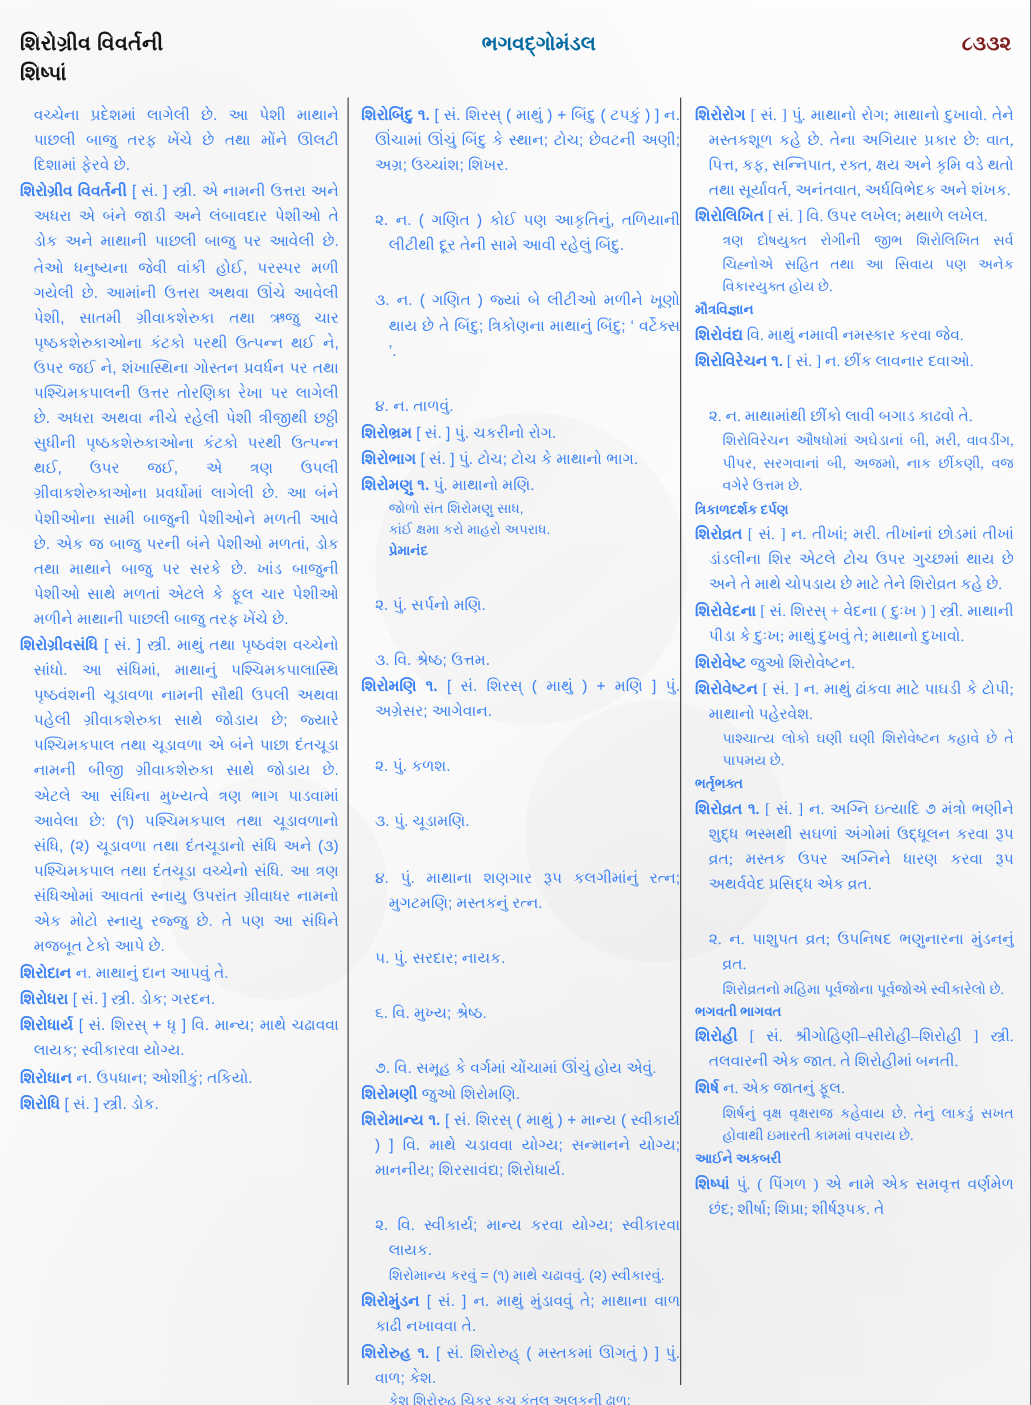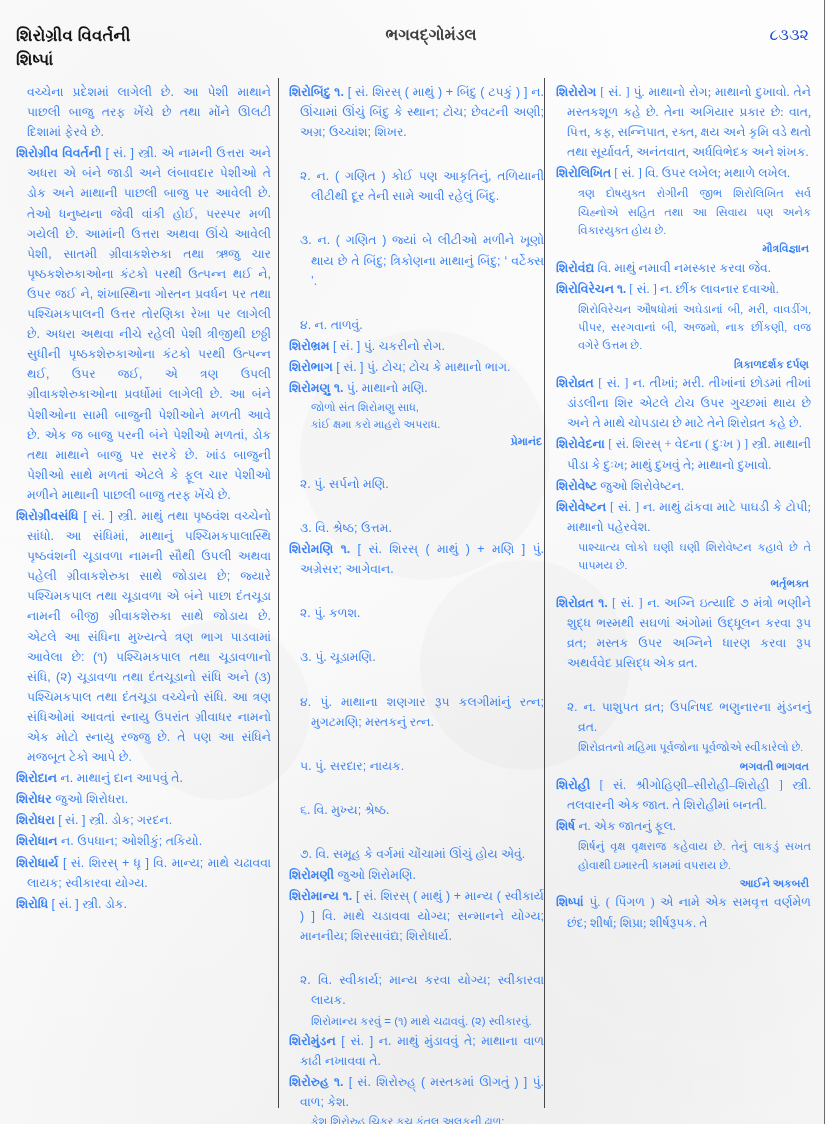--- a/index.html
+++ b/index.html
@@ -34,25 +34,25 @@
   #header{
     position:absolute;left:16px;top:24px;width:795px;height:56px;
   }
   .hdr-left{
     position:absolute;left:0;top:0;width:300px;
     font-weight:bold;font-size:16.5px;line-height:1.45;
     color:#141414;letter-spacing:.2px;
   }
   .hdr-center{
     position:absolute;left:300px;top:2px;width:230px;text-align:center;
-    font-weight:bold;font-size:16px;color:#404040;
+    font-weight:bold;font-size:16px;color:#0369a1;
   }
   .hdr-right{
     position:absolute;right:2px;top:2px;
-    font-weight:normal;font-size:16px;color:#1d4ed8;
+    font-weight:bold;font-size:16px;color:#7f1d1d;
   }
 
   
   .vrule{
     position:absolute;width:1px;background:#2a2a2a;top:78px;height:1030px;
     opacity:.85;
   }
   #rule1{left:278px;}
   #rule2{left:544px;}
 
@@ -82,21 +82,21 @@
 
   
   .quote{
     display:block;
     font-size:11px;line-height:1.55;
     padding-left:22px;text-indent:0;
     margin:1px 0 1px 0;
   }
   .quote .vline{display:block;}
   .cite{
-    display:block;text-align:right;font-weight:bold;font-size:10.8px;
+    display:block;text-align:left;font-weight:bold;font-size:10.8px;
     padding-right:2px;
   }
   .note{
     display:block;font-size:11.4px;line-height:1.6;
     padding-left:22px;text-indent:0;margin:1px 0;
   }
 
   
   .col{ text-rendering:optimizeLegibility; }
 </style>
@@ -121,24 +121,23 @@
     </div>
 
     <div class="vrule" id="rule1"></div>
     <div class="vrule" id="rule2"></div>
 
     <div class="col" id="col1">
         <div class="cont plain">વચ્ચેના પ્રદેશમાં લાગેલી છે. આ પેશી માથાને પાછલી બાજુ તરફ ખેંચે છે તથા મોંને ઊલટી દિશામાં ફેરવે છે.</div>
         <div class="entry"><span class="hw">શિરોગ્રીવ વિવર્તની</span> <span>[ સં. ] સ્ત્રી.</span> <span>એ નામની ઉત્તરા અને અધરા એ બંને જાડી અને લંબાવદાર પેશીઓ તે ડોક અને માથાની પાછલી બાજુ પર આવેલી છે. તેઓ ધનુષ્યના જેવી વાંકી હોઈ, પરસ્પર મળી ગયેલી છે. આમાંની ઉત્તરા અથવા ઊંચે આવેલી પેશી, સાતમી ગ્રીવાકશેરુકા તથા ઋજુ ચાર પૃષ્ઠકશેરુકાઓના કંટકો પરથી ઉત્પન્ન થઈ ને, ઉપર જઈ ને, શંખાસ્થિના ગોસ્તન પ્રવર્ધન પર તથા પશ્ચિમકપાલની ઉત્તર તોરણિકા રેખા પર લાગેલી છે. અધરા અથવા નીચે રહેલી પેશી ત્રીજીથી છઠ્ઠી સુધીની પૃષ્ઠકશેરુકાઓના કંટકો પરથી ઉત્પન્ન થઈ, ઉપર જઈ, એ ત્રણ ઉપલી ગ્રીવાકશેરુકાઓના પ્રવર્ધોમાં લાગેલી છે. આ બંને પેશીઓના સામી બાજુની પેશીઓને મળતી આવે છે. એક જ બાજુ પરની બંને પેશીઓ મળતાં, ડોક તથા માથાને બાજુ પર સરકે છે. ખાંડ બાજુની પેશીઓ સાથે મળતાં એટલે કે ફૂલ ચાર પેશીઓ મળીને માથાની પાછલી બાજુ તરફ ખેંચે છે.</span></div>
         <div class="entry"><span class="hw">શિરોગ્રીવસંધિ</span> <span>[ સં. ] સ્ત્રી.</span> <span>માથું તથા પૃષ્ઠવંશ વચ્ચેનો સાંધો. આ સંધિમાં, માથાનું પશ્ચિમકપાલાસ્થિ પૃષ્ઠવંશની ચૂડાવળા નામની સૌથી ઉપલી અથવા પહેલી ગ્રીવાકશેરુકા સાથે જોડાય છે; જ્યારે પશ્ચિમકપાલ તથા ચૂડાવળા એ બંને પાછા દંતચૂડા નામની બીજી ગ્રીવાકશેરુકા સાથે જોડાય છે. એટલે આ સંધિના મુખ્યત્વે ત્રણ ભાગ પાડવામાં આવેલા છે: (૧) પશ્ચિમકપાલ તથા ચૂડાવળાનો સંધિ, (૨) ચૂડાવળા તથા દંતચૂડાનો સંધિ અને (૩) પશ્ચિમકપાલ તથા દંતચૂડા વચ્ચેનો સંધિ. આ ત્રણ સંધિઓમાં આવતાં સ્નાયુ ઉપરાંત ગ્રીવાધર નામનો એક મોટો સ્નાયુ રજ્જુ છે. તે પણ આ સંધિને મજબૂત ટેકો આપે છે.</span></div>
         <div class="entry"><span class="hw">શિરોદાન</span> <span>ન.</span> <span>માથાનું દાન આપવું તે.</span></div>
-        <div class="entry"><span class="hw">શિરોધર</span> <span>જુઓ શિરોધરા.</span></div>
         <div class="entry"><span class="hw">શિરોધરા</span> <span>[ સં. ] સ્ત્રી.</span> <span>ડોક; ગરદન.</span></div>
+        <div class="entry"><span class="hw">શિરોધાર્ય</span> <span>[ સં. શિરસ્ + ધૃ ] વિ.</span> <span>માન્ય; માથે ચઢાવવા લાયક; સ્વીકારવા યોગ્ય.</span></div>
         <div class="entry"><span class="hw">શિરોધાન</span> <span>ન.</span> <span>ઉપધાન; ઓશીકું; તકિયો.</span></div>
-        <div class="entry"><span class="hw">શિરોધાર્ય</span> <span>[ સં. શિરસ્ + ધૃ ] વિ.</span> <span>માન્ય; માથે ચઢાવવા લાયક; સ્વીકારવા યોગ્ય.</span></div>
         <div class="entry"><span class="hw">શિરોધિ</span> <span>[ સં. ] સ્ત્રી.</span> <span>ડોક.</span></div>
       </div>
     <div class="col" id="col2">
         <div class="entry"><span class="hw">શિરોબિંદુ</span> <span class="bold">૧.</span> <span>[ સં. શિરસ્ ( માથું ) + બિંદુ ( ટપકું ) ] ન.</span> <span>ઊંચામાં ઊંચું બિંદુ કે સ્થાન; ટોચ; છેવટની અણી; અગ્ર; ઉચ્ચાંશ; શિખર.</span></div>
         <div class="entry sense">૨. ન. ( ગણિત ) કોઈ પણ આકૃતિનું, તળિયાની લીટીથી દૂર તેની સામે આવી રહેલું બિંદુ.</div>
         <div class="entry sense">૩. ન. ( ગણિત ) જ્યાં બે લીટીઓ મળીને ખૂણો થાય છે તે બિંદુ; ત્રિકોણના માથાનું બિંદુ; ‘ વર્ટેક્સ ’.</div>
         <div class="entry sense">૪. ન. તાળવું.</div>
         <div class="entry"><span class="hw">શિરોભ્રમ</span> <span>[ સં. ] પું.</span> <span>ચકરીનો રોગ.</span></div>
         <div class="entry"><span class="hw">શિરોભાગ</span> <span>[ સં. ] પું.</span> <span>ટોચ; ટોચ કે માથાનો ભાગ.</span></div>
         <div class="entry"><span class="hw">શિરોમણુ</span> <span class="bold">૧.</span> <span>પું.</span> <span>માથાનો મણિ.</span></div>
@@ -169,20 +168,21 @@
         </div>
         <div class="entry sense">૨. વિ. મસ્તકમાં ઊગતું.</div>
       </div>
     <div class="col" id="col3">
         <div class="entry"><span class="hw">શિરોરોગ</span> <span>[ સં. ] પું.</span> <span>માથાનો રોગ; માથાનો દુખાવો. તેને મસ્તકશૂળ કહે છે. તેના અગિયાર પ્રકાર છે: વાત, પિત્ત, કફ, સન્નિપાત, રક્ત, ક્ષય અને કૃમિ વડે થતો તથા સૂર્યાવર્ત, અનંતવાત, અર્ધવિભેદક અને શંખક.</span></div>
         <div class="entry"><span class="hw">શિરોલિખિત</span> <span>[ સં. ] વિ.</span> <span>ઉપર લખેલ; મથાળે લખેલ.</span></div>
         <div class="note">ત્રણ દોષયુક્ત રોગીની જીભ શિરોલિખિત સર્વ ચિહ્નોએ સહિત તથા આ સિવાય પણ અનેક વિકારયુક્ત હોય છે.</div>
         <div class="cite">મૌત્રવિજ્ઞાન</div>
         <div class="entry"><span class="hw">શિરોવંદ્ય</span> <span>વિ.</span> <span>માથું નમાવી નમસ્કાર કરવા જેવ.</span></div>
         <div class="entry"><span class="hw">શિરોવિરેચન</span> <span class="bold">૧.</span> <span>[ સં. ] ન.</span> <span>છીંક લાવનાર દવાઓ.</span></div>
+        <div class="entry sense">૨. ન. માથામાંથી છીંકો લાવી બગાડ કાઢવો તે.</div>
         <div class="note">શિરોવિરેચન ઔષધોમાં અઘેડાનાં બી, મરી, વાવડીંગ, પીપર, સરગવાનાં બી, અજમો, નાક છીંકણી, વજ વગેરે ઉત્તમ છે.</div>
         <div class="cite">ત્રિકાળદર્શક દર્પણ</div>
         <div class="entry"><span class="hw">શિરોવ્રત</span> <span>[ સં. ] ન.</span> <span>તીખાં; મરી. તીખાંનાં છોડમાં તીખાં ડાંડલીના શિર એટલે ટોચ ઉપર ગુચ્છમાં થાય છે અને તે માથે ચોપડાય છે માટે તેને શિરોવ્રત કહે છે.</span></div>
         <div class="entry"><span class="hw">શિરોવેદના</span> <span>[ સં. શિરસ્ + વેદના ( દુઃખ ) ] સ્ત્રી.</span> <span>માથાની પીડા કે દુઃખ; માથું દુખવું તે; માથાનો દુખાવો.</span></div>
         <div class="entry"><span class="hw">શિરોવેષ્ટ</span> <span>જુઓ શિરોવેષ્ટન.</span></div>
         <div class="entry"><span class="hw">શિરોવેષ્ટન</span> <span>[ સં. ] ન.</span> <span>માથું ઢાંકવા માટે પાઘડી કે ટોપી; માથાનો પહેરવેશ.</span></div>
         <div class="note">પાશ્ચાત્ય લોકો ઘણી ઘણી શિરોવેષ્ટન કહાવે છે તે પાપમય છે.</div>
         <div class="cite">ભર્તૃભક્ત</div>
         <div class="entry"><span class="hw">શિરોવ્રત</span> <span class="bold">૧.</span> <span>[ સં. ] ન.</span> <span>અગ્નિ ઇત્યાદિ ૭ મંત્રો ભણીને શુદ્ધ ભસ્મથી સઘળાં અંગોમાં ઉદ્ધૂલન કરવા રૂપ વ્રત; મસ્તક ઉપર અગ્નિને ધારણ કરવા રૂપ અથર્વવેદ પ્રસિદ્ધ એક વ્રત.</span></div>
         <div class="entry sense">૨. ન. પાશુપત વ્રત; ઉપનિષદ ભણુનારના મુંડનનું વ્રત.</div>

